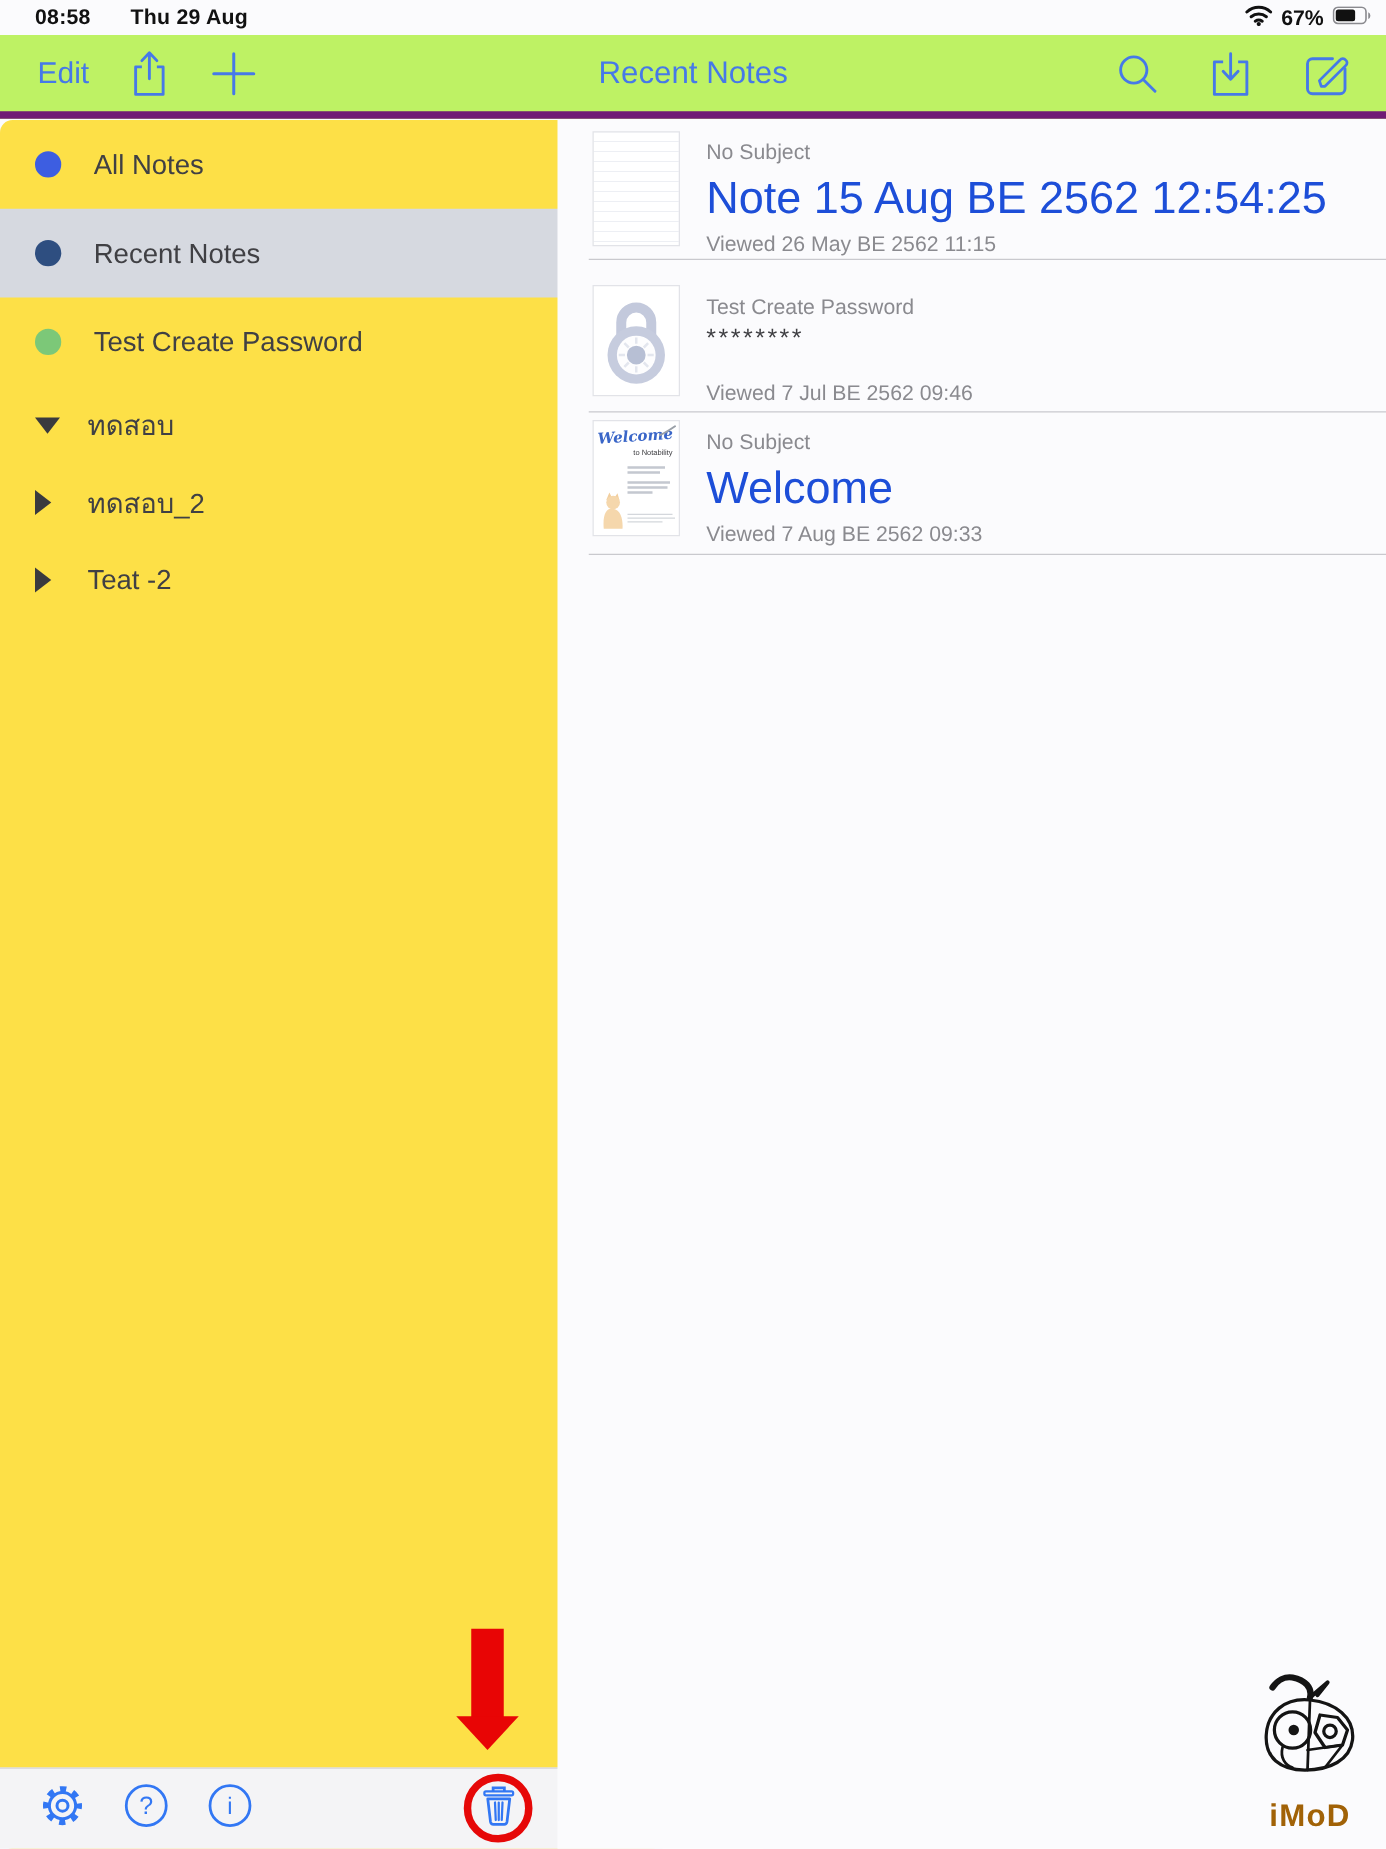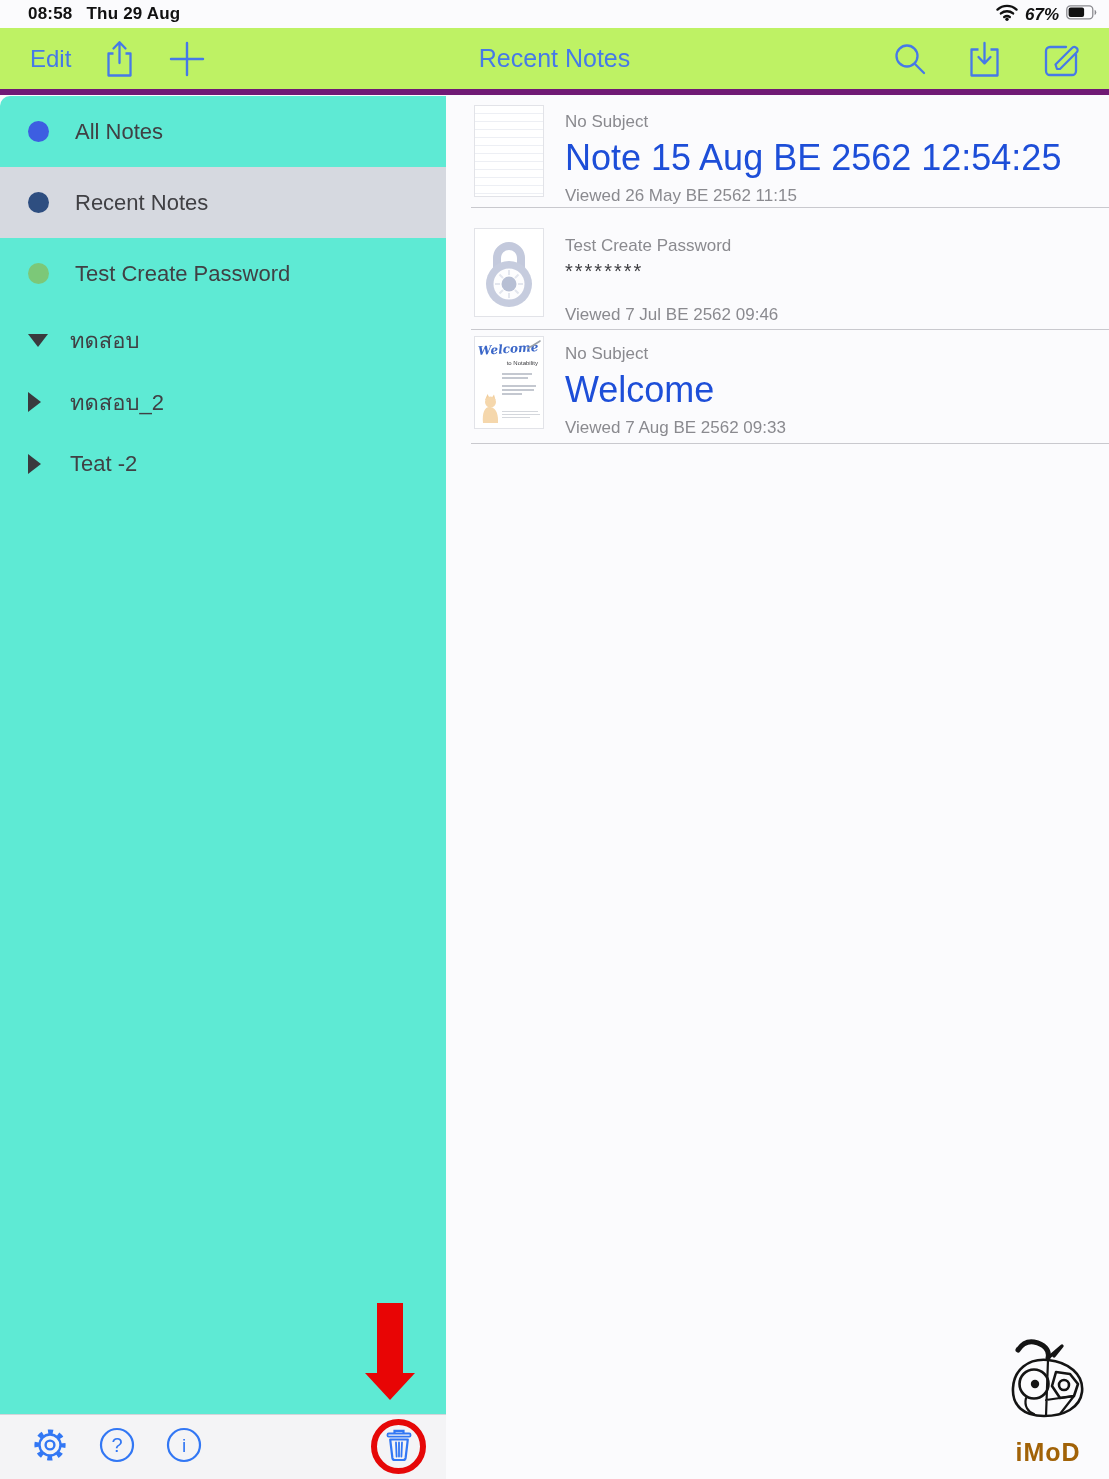--- a/index.html
+++ b/index.html
@@ -7,35 +7,35 @@
   body {
     font-family:"Liberation Sans", sans-serif;
     background:#ffffff; color:#454549; position:relative;
     -webkit-font-smoothing:antialiased; overflow:hidden;
   }
   .screen { position:absolute; inset:0; background:#FBFBFD; }
 
   
   .statusbar { position:absolute; top:0; left:0; right:0; height:28px; }
   .status-left { position:absolute; left:28px; top:4px; font-size:17px; font-weight:700; color:#111; letter-spacing:.2px; }
-  .status-left .date { margin-left:14px; }
+  .status-left .date { margin-left:32px; }
   .status-right { position:absolute; right:12px; top:4px; display:flex; align-items:center; gap:7px; }
-  .battery-pct { font-size:17px; font-weight:600; color:#111;font-style:italic; }
+  .battery-pct { font-size:17px; font-weight:600; color:#111; }
 
   
   .toolbar { position:absolute; top:28px; left:0; right:0; height:67px; border-bottom:6px solid #701a75; background:#bef264; }
   .tb-left { position:absolute; left:30px; top:0; height:100%; display:flex; align-items:center; gap:32px; }
   .edit-btn { font-size:24px; color:#4679E8; cursor:pointer; }
   .tb-title { position:absolute; left:0; right:0; top:0; height:100%; display:flex; align-items:center; justify-content:center;
               font-size:25px; color:#4679E8; pointer-events:none; }
   .tb-right { position:absolute; right:28px; top:0; height:100%; display:flex; align-items:center; gap:38px; }
   .icon-btn { display:inline-flex; align-items:center; justify-content:center; cursor:pointer; }
 
   
-  .sidebar { position:absolute; top:96px; left:0; width:531px; bottom:0; background:#5eead4; border-right:1px solid #D4D4D9;border-radius:10px; }
+  .sidebar { position:absolute; top:96px; left:0; width:531px; bottom:0; background:#fde047; border-right:1px solid #D4D4D9;border-radius:10px; }
   .side-row { position:relative; height:71px; display:flex; align-items:center; padding:0 28px; }
   .side-row.small { height:62px; }
   .side-row.selected { background:#D6D9E0; }
   .dot { width:21px; height:21px; border-radius:50%; flex:0 0 auto; margin-right:26px; }
   .tri { width:0; height:0; flex:0 0 auto; margin-right:26px; }
   .tri-down { border-left:10px solid transparent; border-right:10px solid transparent; border-top:13px solid #3A3A3E; margin-right:22px; }
   .tri-right { border-top:10px solid transparent; border-bottom:10px solid transparent; border-left:13px solid #3A3A3E; margin-right:29px; }
   .side-label { font-size:22px; color:#404044; flex:1 1 auto; white-space:nowrap; overflow:hidden; }
   .side-count { font-size:22px; color:#6E6E73; }
 

